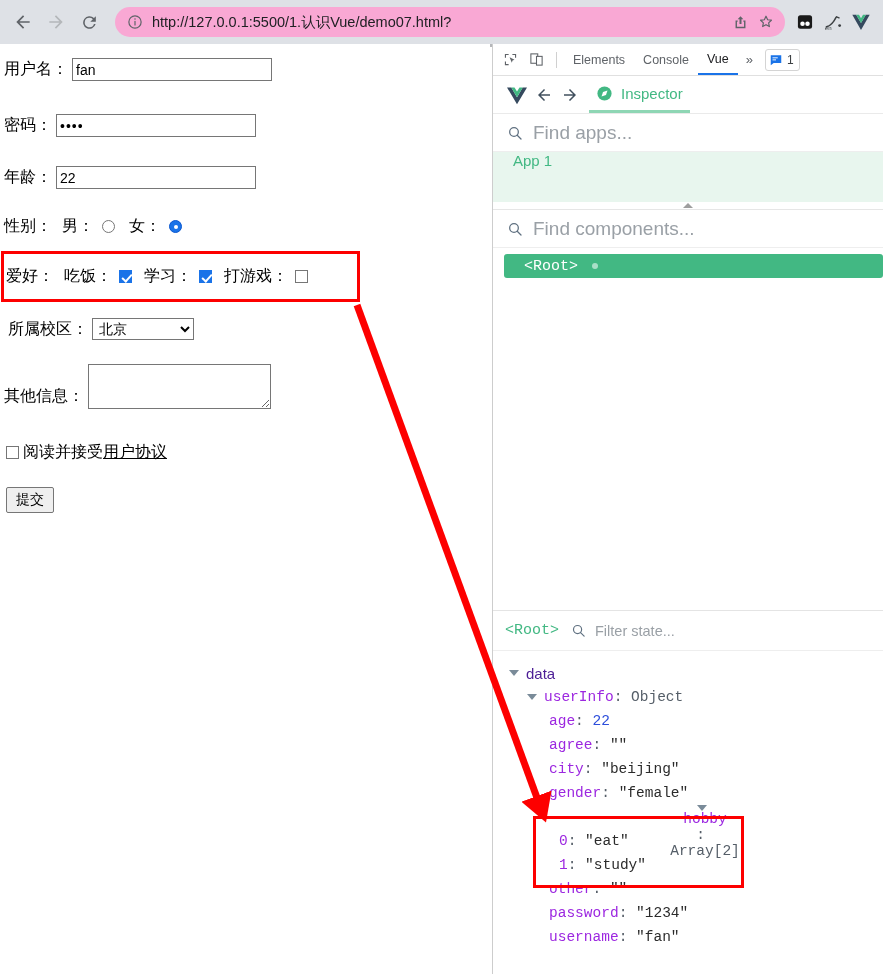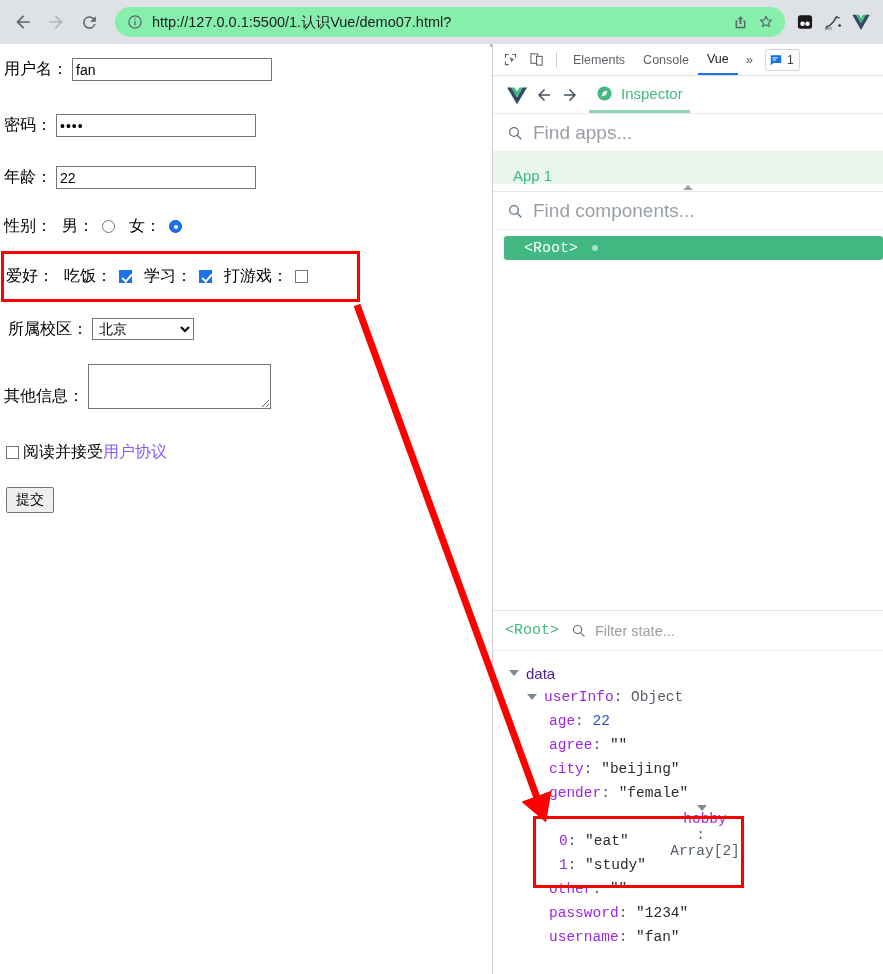--- a/index.html
+++ b/index.html
@@ -23,21 +23,21 @@
     width: 30px; height: 30px;
     display: flex; align-items: center; justify-content: center;
     border-radius: 50%;
     flex: 0 0 auto;
     margin-right: 3px;
   }
   .nav-btn svg { display: block; }
   .omnibox {
     flex: 1 1 auto;
     height: 30px;
-    background: #86efac;
+    background: #f9a8d4;
     border-radius: 15px;
     display: flex; align-items: center;
     padding: 0 6px 0 12px;
     margin-left: 8px;
     min-width: 0;
   }
   .omni-info { flex: 0 0 auto; margin-right: 9px; display: flex; }
   .omni-url {
     flex: 1 1 auto;
     font-size: 14.5px;
@@ -132,21 +132,21 @@
     color: #000;
   }
   textarea.ta {
     border: 1px solid #767676;
     background: #fff;
     font-family: "Liberation Sans", sans-serif;
     font-size: 14px;
     resize: both;
     outline: none;
   }
-  .agree-link { color: #8b5cf6; cursor: pointer; }
+  .agree-link { color: #000000; text-decoration: underline; cursor: pointer; }
   button.submit {
     font-family: "Liberation Sans", sans-serif;
     font-size: 14px;
     background: #efefef;
     border: 1px solid #767676;
     border-radius: 2px;
     padding: 3px 9px;
     color: #000;
   }
 
@@ -226,23 +226,23 @@
   .find-row {
     height: 38px;
     display: flex; align-items: center;
     padding-left: 14px;
     border-bottom: 1px solid #eeeeee;
   }
   .find-row .mag { margin-right: 10px; display: flex; flex: 0 0 auto; }
   .find-row .ph { font-size: 19px; color: #9aa0a6; }
 
   .app-row {
-    height: 32px;
+    height: 50px;
     background: #e8f6ee;
-    display: flex; align-items: flex-end;
+    display: flex; align-items: flex-start;
     padding-left: 20px;
   }
   .app-row .app-label { font-size: 15px; color: #42b883; }
   .splitter {
     height: 8px;
     border-bottom: 1px solid #e6e6e6;
     display: flex; align-items: center; justify-content: center;
     background: #fff;
   }
   .splitter .caret {

